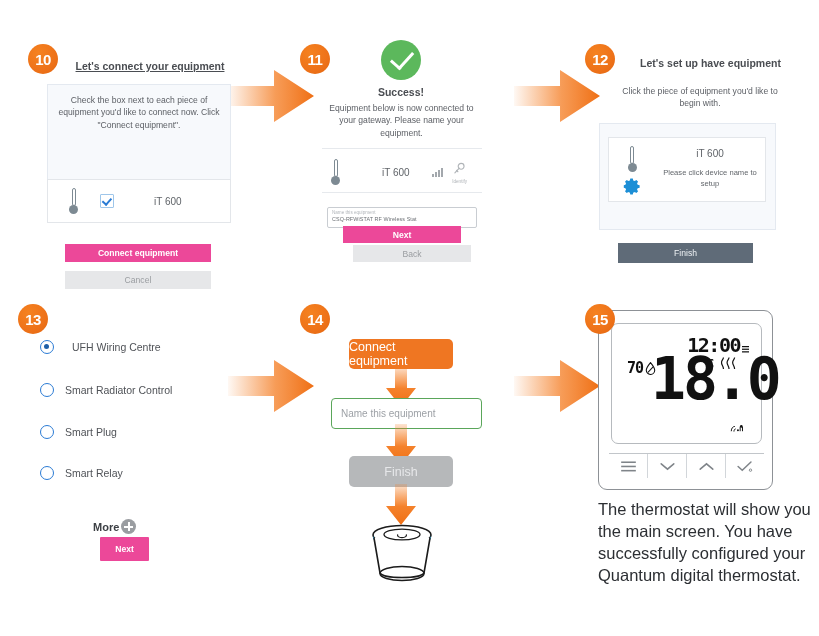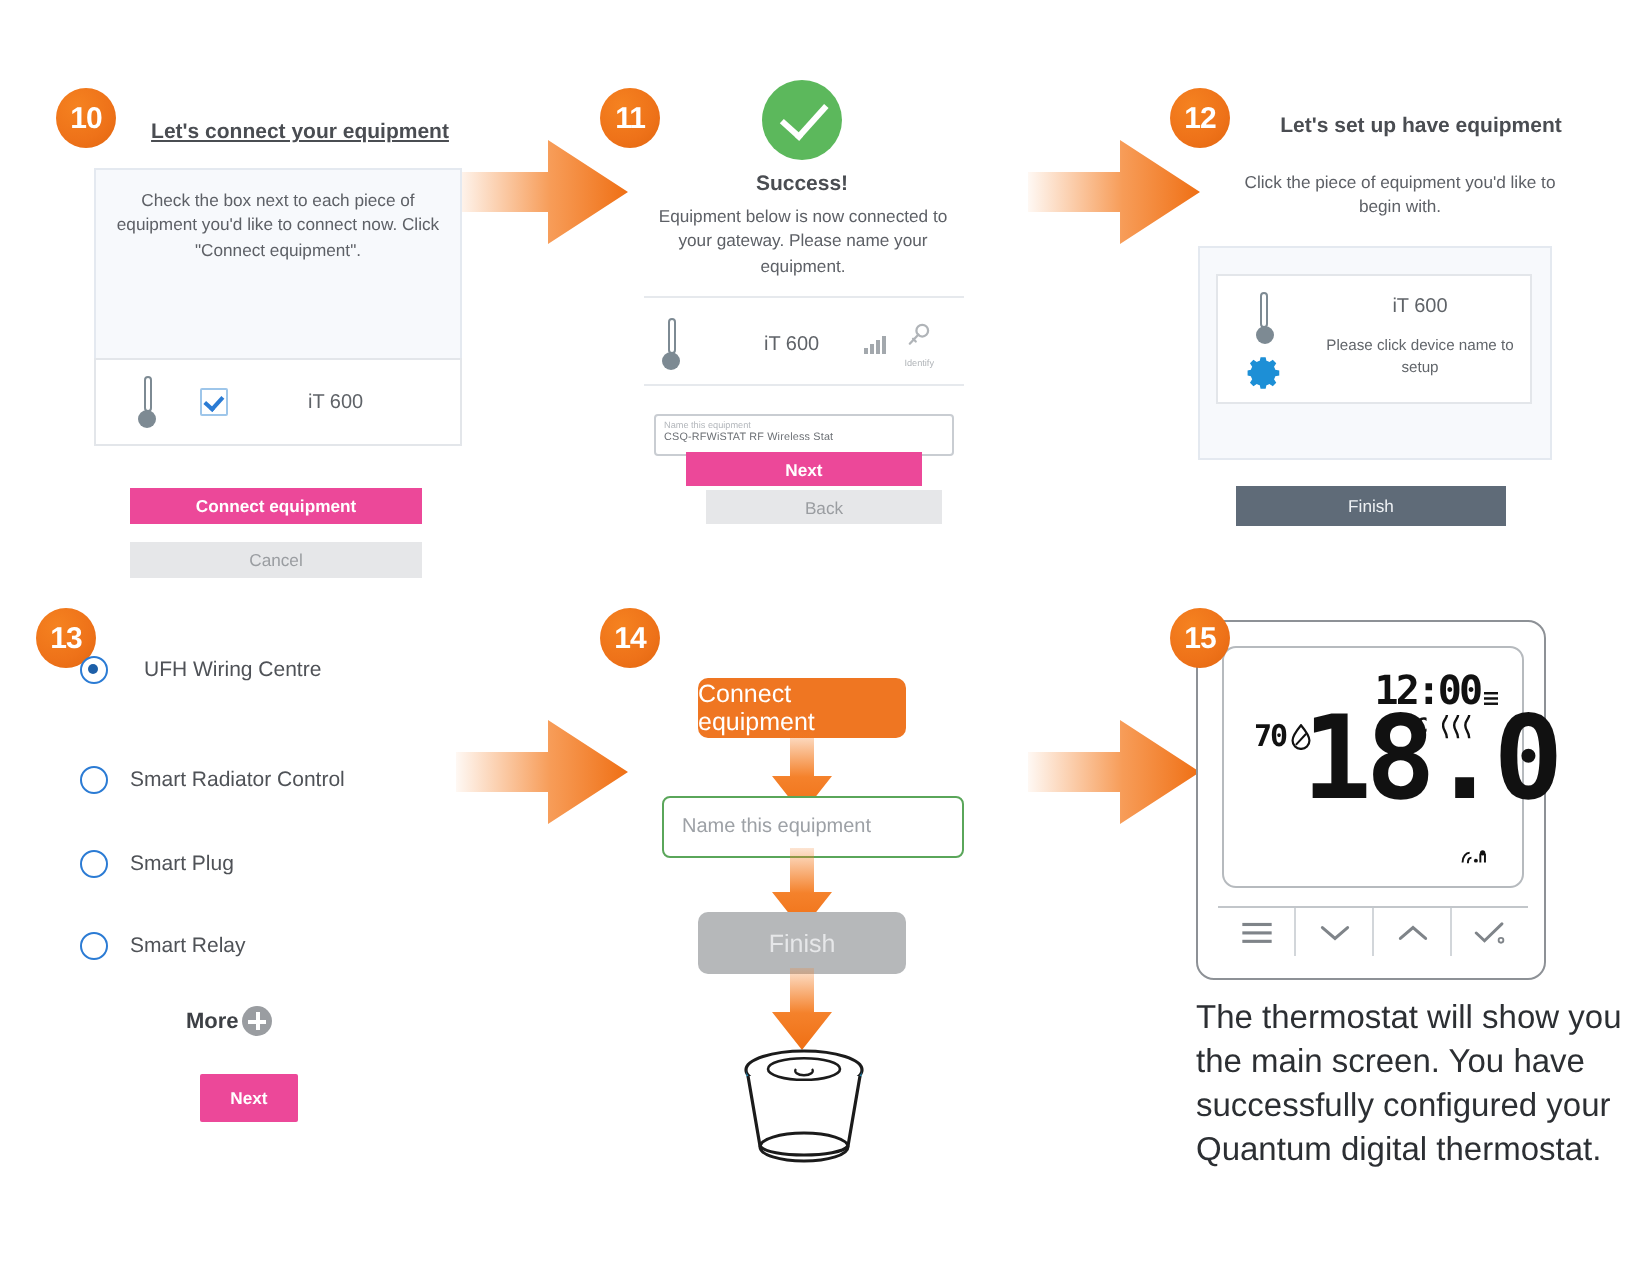--- a/index.html
+++ b/index.html
@@ -299,41 +299,41 @@
     </div>
   </div>
 
   <div class="btn btn-slate" style="position:absolute;left:33px;top:203px;width:135px;height:20px;">Finish</div>
 </div>
 
 <div class="panel" style="left:18px;top:300px;width:215px;height:280px;">
 
   <div class="badge" style="left:0px;top:4px;">13</div>
 
-  <div class="radio-row" style="position:absolute;left:22px;top:28px;gap:18px;">
+  <div class="radio-row" style="position:absolute;left:22px;top:40px;gap:18px;">
     <span class="radio sel"></span>
     <span class="radio-label">UFH Wiring Centre</span>
   </div>
 
   <div class="radio-row" style="position:absolute;left:22px;top:83px;">
     <span class="radio"></span>
     <span class="radio-label">Smart Radiator Control</span>
   </div>
 
   <div class="radio-row" style="position:absolute;left:22px;top:125px;">
     <span class="radio"></span>
     <span class="radio-label">Smart Plug</span>
   </div>
 
   <div class="radio-row" style="position:absolute;left:22px;top:166px;">
     <span class="radio"></span>
     <span class="radio-label">Smart Relay</span>
   </div>
 
-  <div class="more-wrap" style="position:absolute;left:75px;top:203px;">
+  <div class="more-wrap" style="position:absolute;left:75px;top:219px;">
     <span class="more-txt">More</span>
     <span class="plus"></span>
   </div>
 
   <div class="btn btn-orange" style="position:absolute;left:82px;top:237px;width:49px;height:24px;border-radius:1px;">Next</div>
 </div>
 
 <div class="panel" style="left:300px;top:300px;width:215px;height:300px;">
 
   <div class="badge" style="left:0px;top:4px;">14</div>

